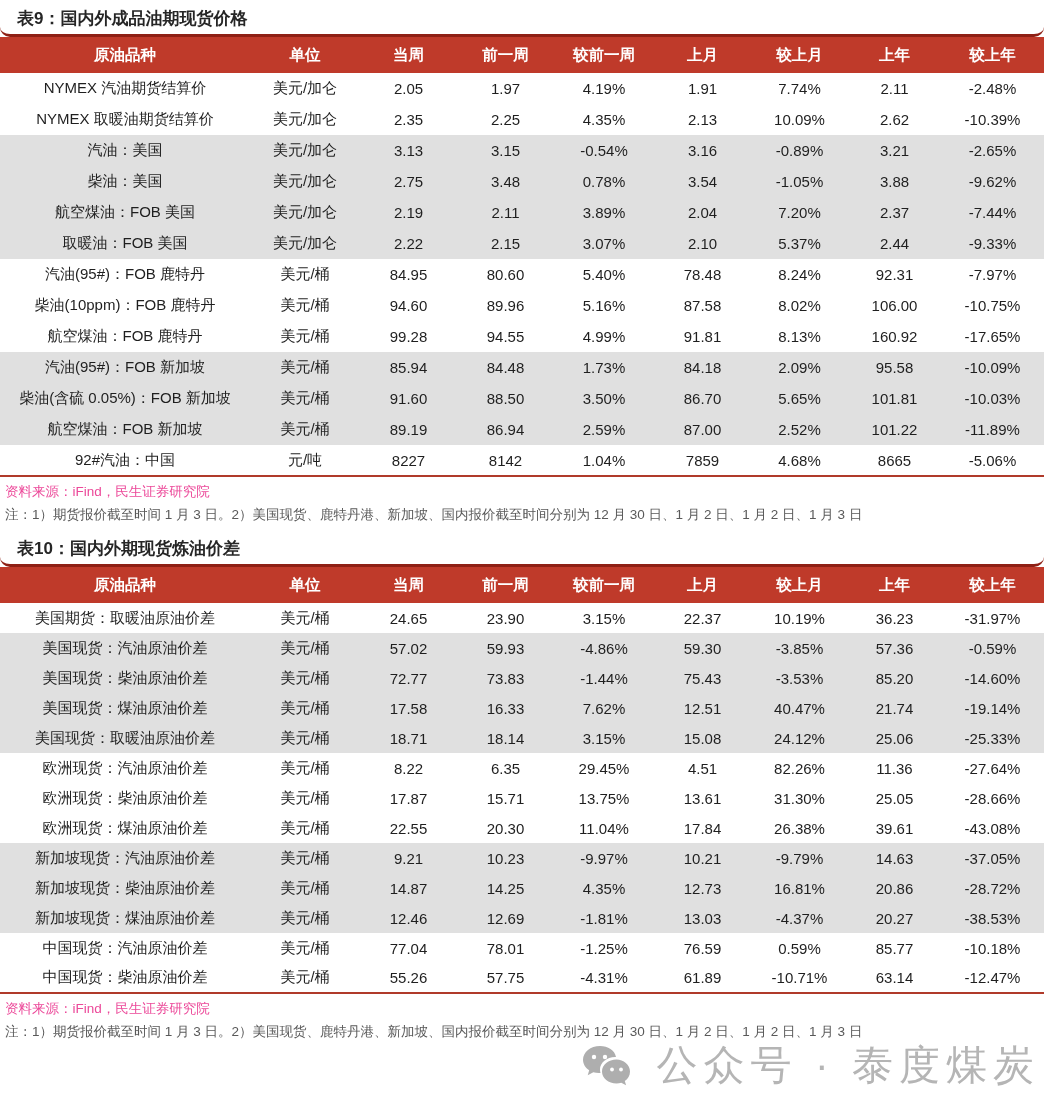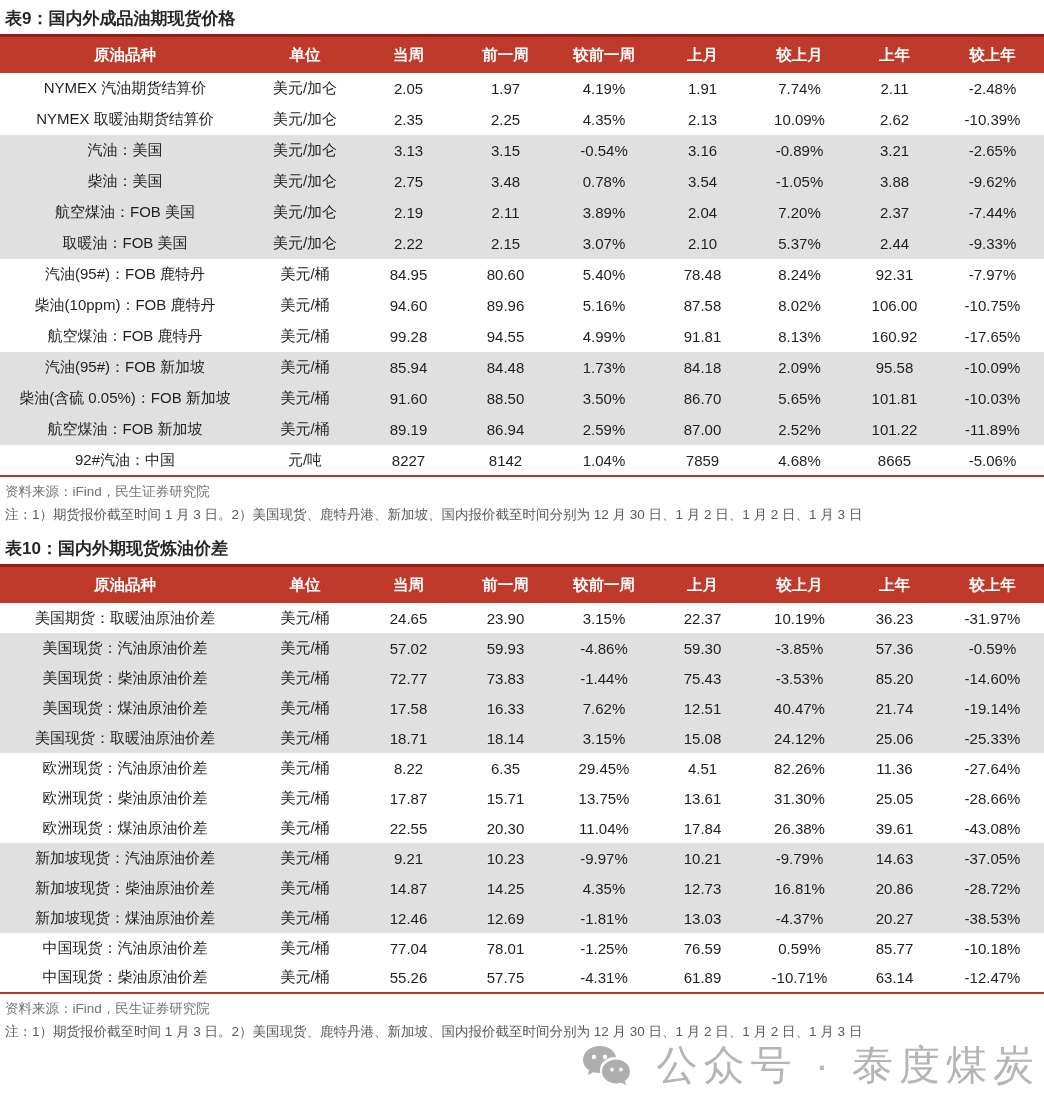--- a/index.html
+++ b/index.html
@@ -1,22 +1,23 @@
 <!DOCTYPE html>
 <html><head>
 <meta charset="utf-8">
 <style>
   * { box-sizing: border-box; }
   body { margin:0; background:#ffffff; font-family:"Liberation Sans","DejaVu Sans",sans-serif; }
   .page { width:1044px; height:1109px; position:relative; overflow:hidden; background:#fff; }
 
   .tbl-title {
     font-size:17px; font-weight:bold; color:#262626;
-    padding:7px 0 4px 5px; margin:0; line-height:23px;
+    padding:7px 0 4px 17px; margin:0; line-height:23px;
     border-bottom:3px solid #8e2015;
+    border-radius:10px;
   }
   .tbl-title.second { margin-top:6px; }
 
   table.data-table { border-collapse:collapse; table-layout:fixed; width:1044px; border-bottom:2px solid #b03a2a; }
   table.data-table col.c-prod { width:250px; }
   table.data-table col.c-unit { width:110px; }
   table.data-table col.c-n1 { width:97px; }
   table.data-table col.c-n2 { width:97px; }
   table.data-table col.c-n3 { width:100px; }
   table.data-table col.c-n4 { width:97px; }
@@ -30,21 +31,21 @@
   }
   table.data-table td {
     font-size:15px; color:#1f1f1f; text-align:center;
     height:31px; padding:0; white-space:nowrap;
   }
   #t10 td { height:30px; }
   tr.shaded td { background:#e0e0e0; }
   td.pos { color:#c0392b; }
   td.neg { color:#389738; }
 
-  .source { color:#737373; font-size:13.5px; margin:6px 0 0 5px; line-height:18px; }
+  .source { color:#ec4899; font-size:13.5px; margin:6px 0 0 5px; line-height:18px; }
   .note   { color:#595959; font-size:13.5px; margin:5px 10px 0 5px; line-height:18px; }
 
   .watermark {
     position:absolute; right:4px; bottom:16px; z-index:5;
     display:flex; align-items:center; gap:24px;
     color:#b5b5b5; font-size:41px; letter-spacing:6px; white-space:nowrap;text-align:right;
   }
   .watermark svg { display:block; }
 </style>
 </head>

